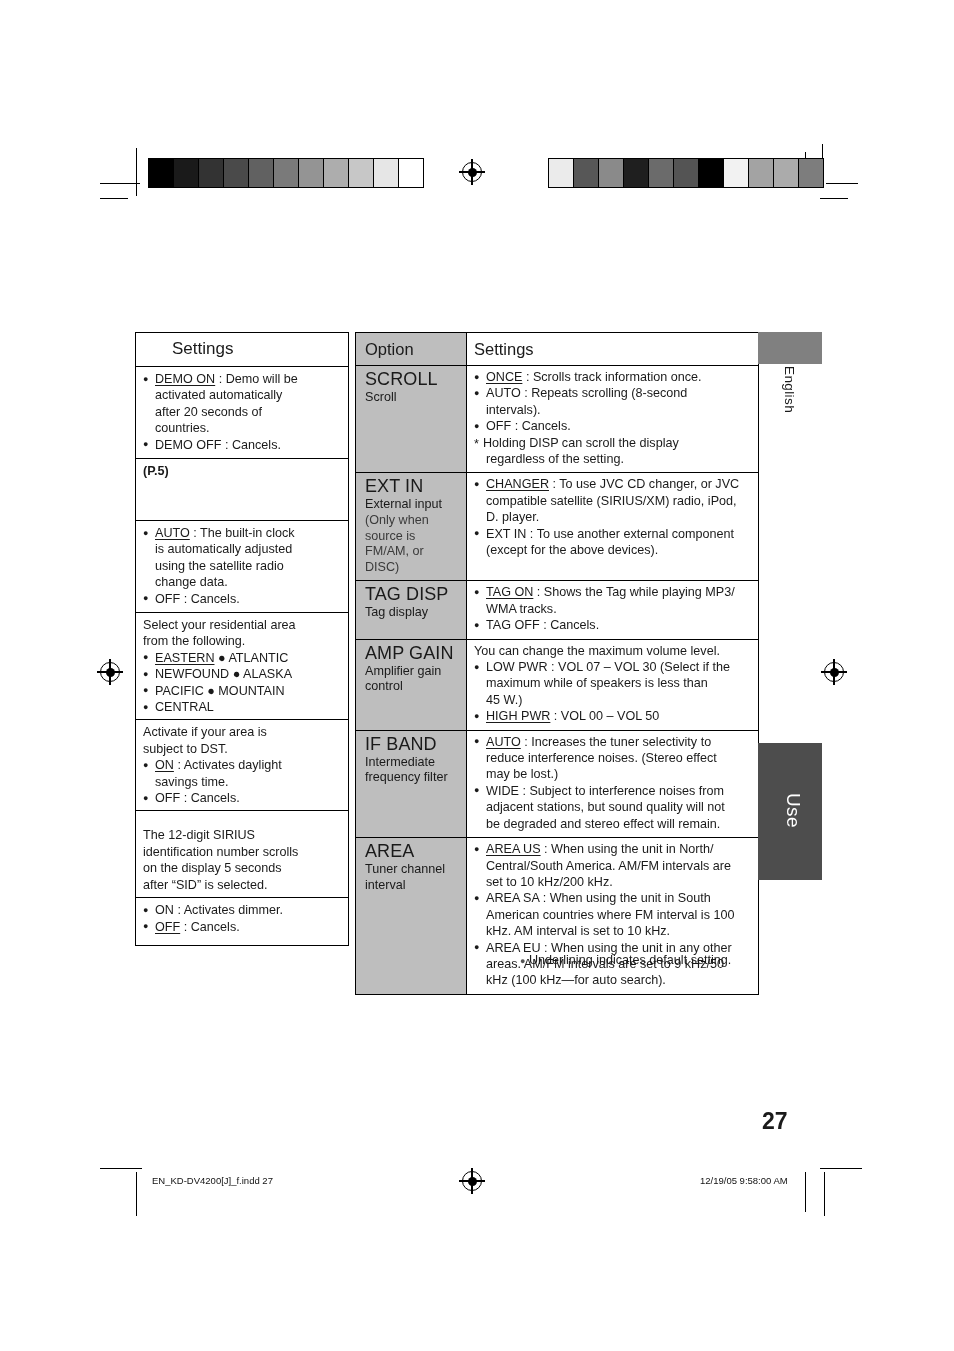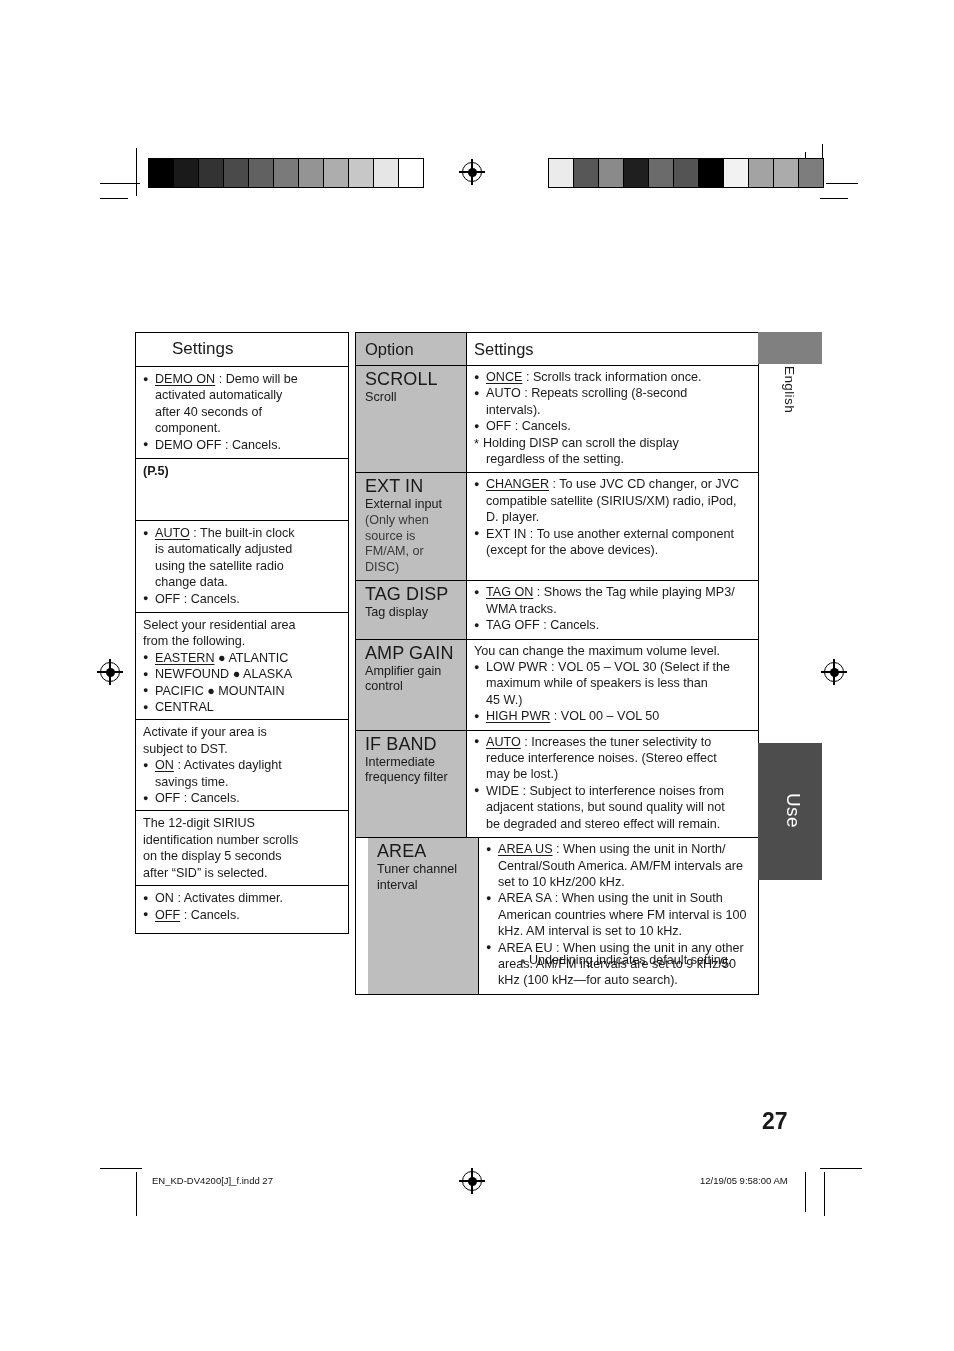--- a/index.html
+++ b/index.html
@@ -237,22 +237,22 @@
   </div>
 
 <div class="tbl" id="left-table">
     <div class="row">
       <div class="cell hdr-cell">Settings</div>
     </div>
     <div class="row" style="min-height: 92px;">
       <div class="cell">
         <div class="bl"><span class="u">DEMO ON</span> : Demo will be</div>
         <div class="indent">activated automatically</div>
-        <div class="indent">after 40 seconds of</div>
-        <div class="indent">component.</div>
+        <div class="indent">after 20 seconds of</div>
+        <div class="indent">countries.</div>
         <div class="bl">DEMO OFF : Cancels.</div>
       </div>
     </div>
     <div class="row" style="min-height: 62px; font-weight: bold;">
       <div class="cell">
         <div class="plain">(P.5)</div>
       </div>
     </div>
     <div class="row" style="min-height: 92px;">
       <div class="cell">
@@ -275,21 +275,21 @@
     </div>
     <div class="row" style="min-height: 74px;">
       <div class="cell">
         <div class="plain">Activate if your area is</div>
         <div class="plain">subject to DST.</div>
         <div class="bl"><span class="u">ON</span> : Activates daylight</div>
         <div class="indent">savings time.</div>
         <div class="bl">OFF : Cancels.</div>
       </div>
     </div>
-    <div class="row" style="min-height: 74px;">
+    <div class="row" style="min-height: 74px; margin-top: 12px;">
       <div class="cell">
         <div class="plain">The 12-digit SIRIUS</div>
         <div class="plain">identification number scrolls</div>
         <div class="plain">on the display 5 seconds</div>
         <div class="plain">after “SID” is selected.</div>
       </div>
     </div>
     <div class="row" style="min-height: 47px;">
       <div class="cell">
         <div class="bl">ON : Activates dimmer.</div>
@@ -342,41 +342,41 @@
         <div class="bl">TAG OFF : Cancels.</div>
       </div>
     </div>
     <div class="row" style="min-height: 70px; justify-content: center;">
       <div class="cell opt-cell">
         <div class="opt-code">AMP GAIN</div>
         <div class="opt-desc">Amplifier gain control</div>
       </div>
       <div class="cell set-cell">
         <div class="plain">You can change the maximum volume level.</div>
-        <div class="bl">LOW PWR : VOL 05 – VOL 30 (Select if the</div>
+        <div class="bl">LOW PWR : VOL 07 – VOL 30 (Select if the</div>
         <div class="indent">maximum while of speakers is less than</div>
         <div class="indent">45 W.)</div>
         <div class="bl"><span class="u">HIGH PWR</span> : VOL 00 – VOL 50</div>
       </div>
     </div>
     <div class="row" style="min-height: 97px;">
       <div class="cell opt-cell">
         <div class="opt-code">IF BAND</div>
         <div class="opt-desc">Intermediate frequency filter</div>
       </div>
       <div class="cell set-cell">
         <div class="bl"><span class="u">AUTO</span> : Increases the tuner selectivity to</div>
         <div class="indent">reduce interference noises. (Stereo effect</div>
         <div class="indent">may be lost.)</div>
         <div class="bl">WIDE : Subject to interference noises from</div>
         <div class="indent">adjacent stations, but sound quality will not</div>
         <div class="indent">be degraded and stereo effect will remain.</div>
       </div>
     </div>
-    <div class="row" style="min-height: 142px; margin-left: 12px;">
+    <div class="row" style="min-height: 142px;">
       <div class="cell opt-cell">
         <div class="opt-code">AREA</div>
         <div class="opt-desc">Tuner channel interval</div>
       </div>
       <div class="cell set-cell">
         <div class="bl"><span class="u">AREA US</span> : When using the unit in North/</div>
         <div class="indent">Central/South America. AM/FM intervals are</div>
         <div class="indent">set to 10 kHz/200 kHz.</div>
         <div class="bl">AREA SA : When using the unit in South</div>
         <div class="indent">American countries where FM interval is 100</div>

